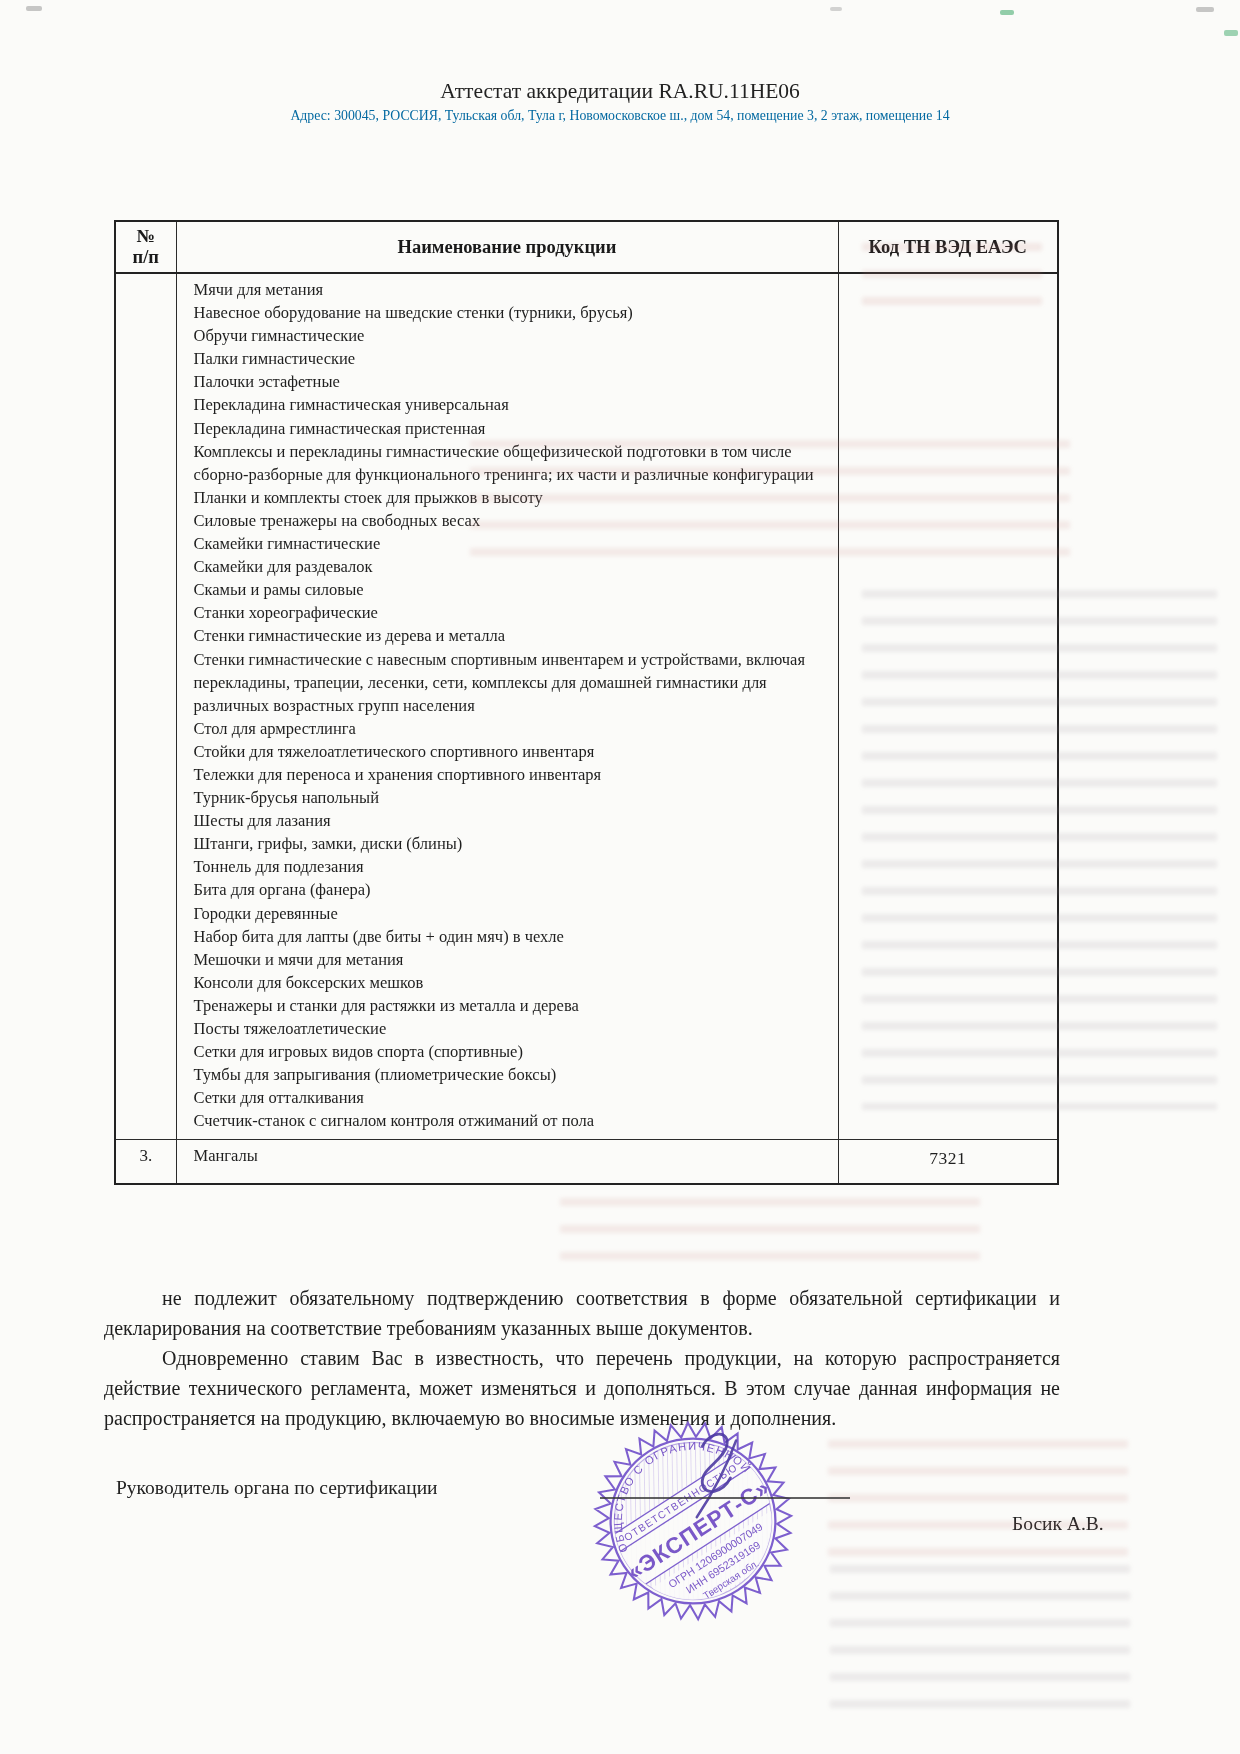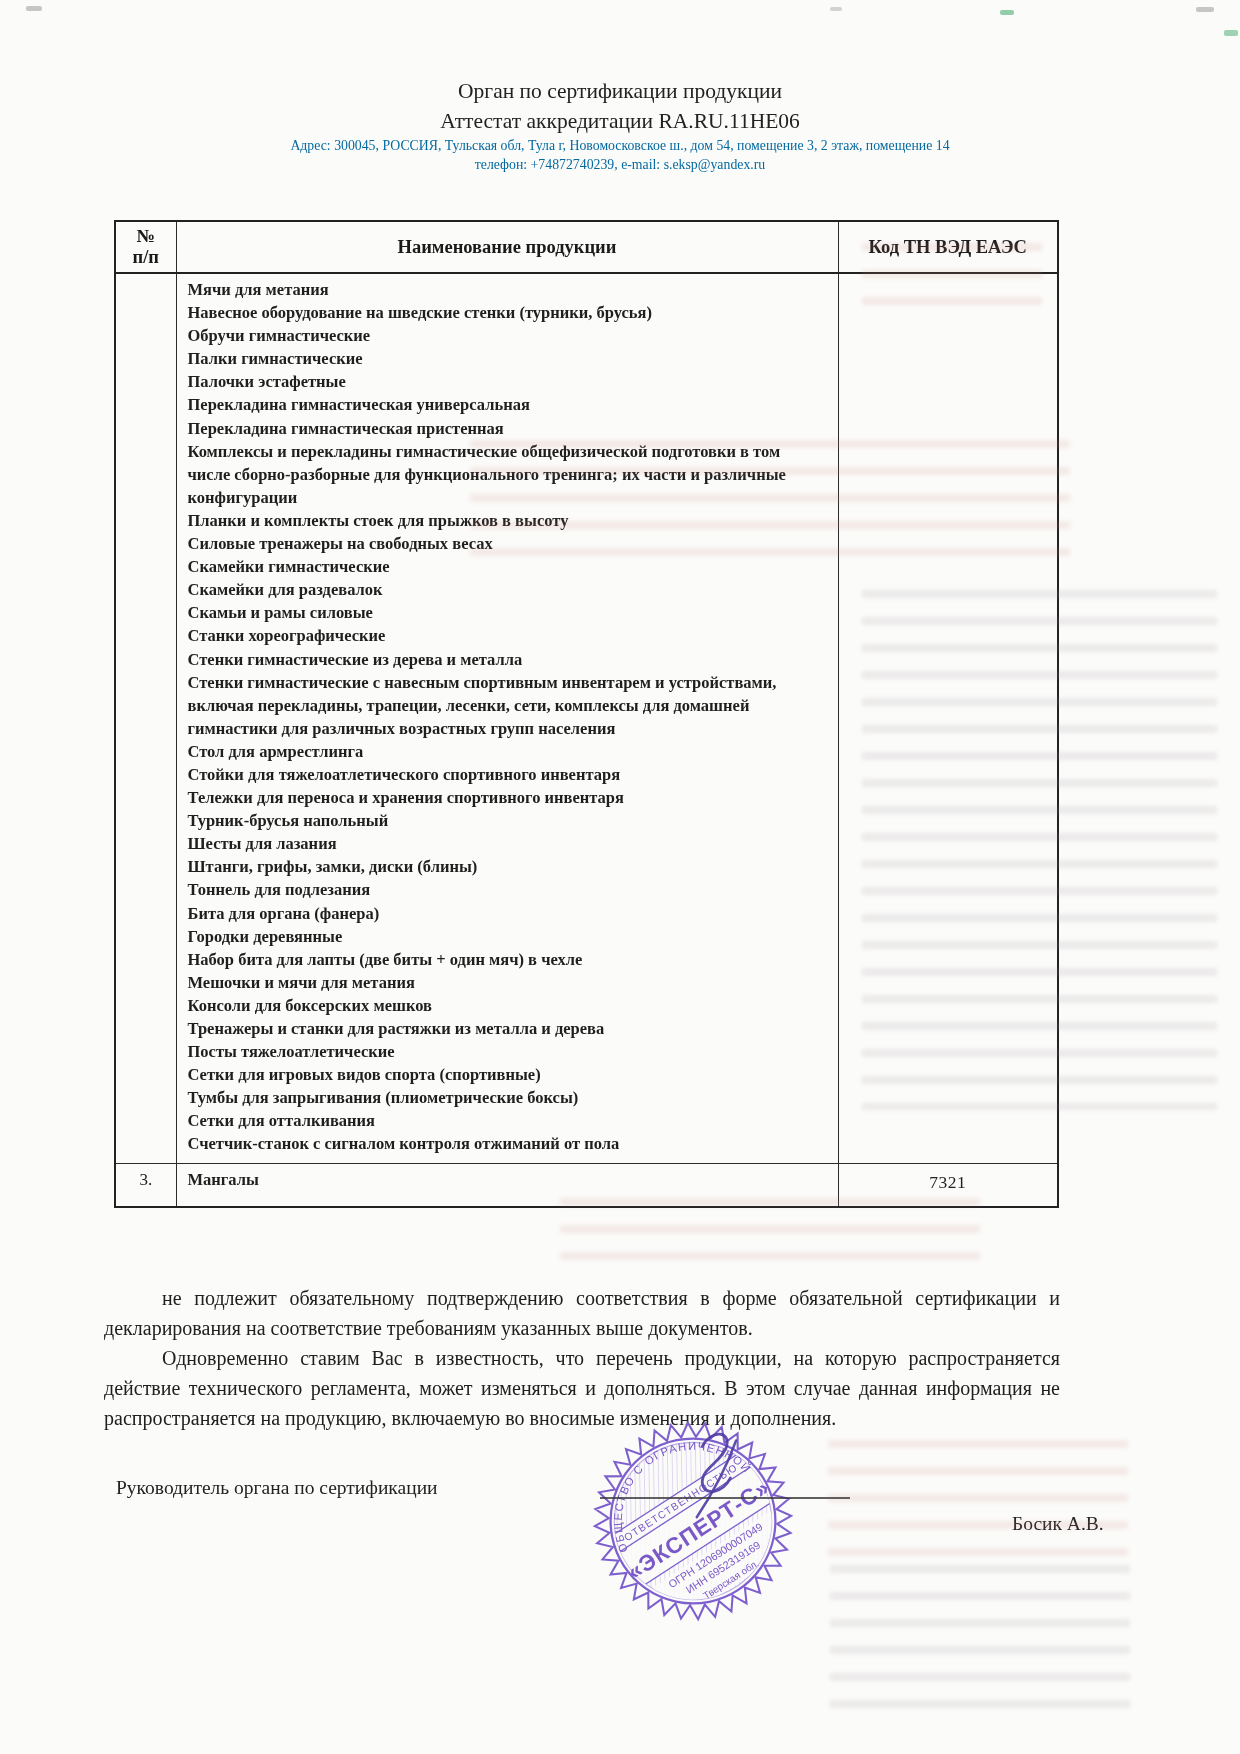--- a/index.html
+++ b/index.html
@@ -17,21 +17,21 @@
   .tbl-wrap{left:114px;top:220px;width:943px;}
   table.doc-table{border-collapse:collapse;width:100%;table-layout:fixed;}
   table.doc-table col.c1{width:61px;}
   table.doc-table col.c2{width:662px;}
   table.doc-table col.c3{width:220px;}
   table.doc-table th,table.doc-table td{border:1.6px solid #2b2b2b;vertical-align:top;}
   table.doc-table{border:2.6px solid #222;}
   table.doc-table thead th{border-bottom:2.6px solid #222;font-size:18.5px;font-weight:bold;
       text-align:center;vertical-align:middle;height:50px;padding:0;color:#1a1a1a;}
   .num-head{line-height:21px;}
-  td.cell-items{padding:4px 14px 7px 11px;font-size:16.5px;line-height:23.1px;color:#1f1f1f;font-weight:bold;}
+  td.cell-items{padding:4px 14px 7px 17px;font-size:16.5px;line-height:23.1px;color:#1f1f1f;}
   td.cell-num{text-align:center;font-size:17px;padding-top:6px;color:#1f1f1f;}
   td.cell-code{text-align:center;font-size:17.5px;padding-top:8px;color:#1f1f1f;letter-spacing:.5px;}
   .prod-line{white-space:normal;}
 
   
   .body-text{left:104px;top:1283px;width:956px;font-size:20px;line-height:30px;
       text-align:justify;color:#202020;}
   .body-text p{margin:0;text-indent:58px;}
 
   
@@ -46,24 +46,22 @@
   
   .bleed{position:absolute;filter:blur(2.2px);pointer-events:none;
      background:repeating-linear-gradient(to bottom, rgba(196,128,122,.55) 0 8px, rgba(196,128,122,0) 8px 27px);}
   .bleed.gray{background:repeating-linear-gradient(to bottom, rgba(150,140,150,.5) 0 8px, rgba(150,140,150,0) 8px 27px);}
   .speck{position:absolute;pointer-events:none;border-radius:2px;}
 </style>
 </head>
 <body>
 
 <div class="abs doc-header">
-  <p class="h-line">Орган по сертификации продукции</p>
   <p class="h-line">Аттестат аккредитации RA.RU.11НЕ06</p>
   <p class="h-sub">Адрес: 300045, РОССИЯ, Тульская обл, Тула г, Новомосковское ш., дом 54, помещение 3, 2 этаж, помещение 14</p>
-  <p class="h-sub">телефон: +74872740239, e-mail: s.eksp@yandex.ru</p>
 </div>
 
 <div class="abs tbl-wrap">
   <table class="doc-table">
     <colgroup>
         <col class="c1">
         <col class="c2">
         <col class="c3">
       </colgroup>
     <thead>

